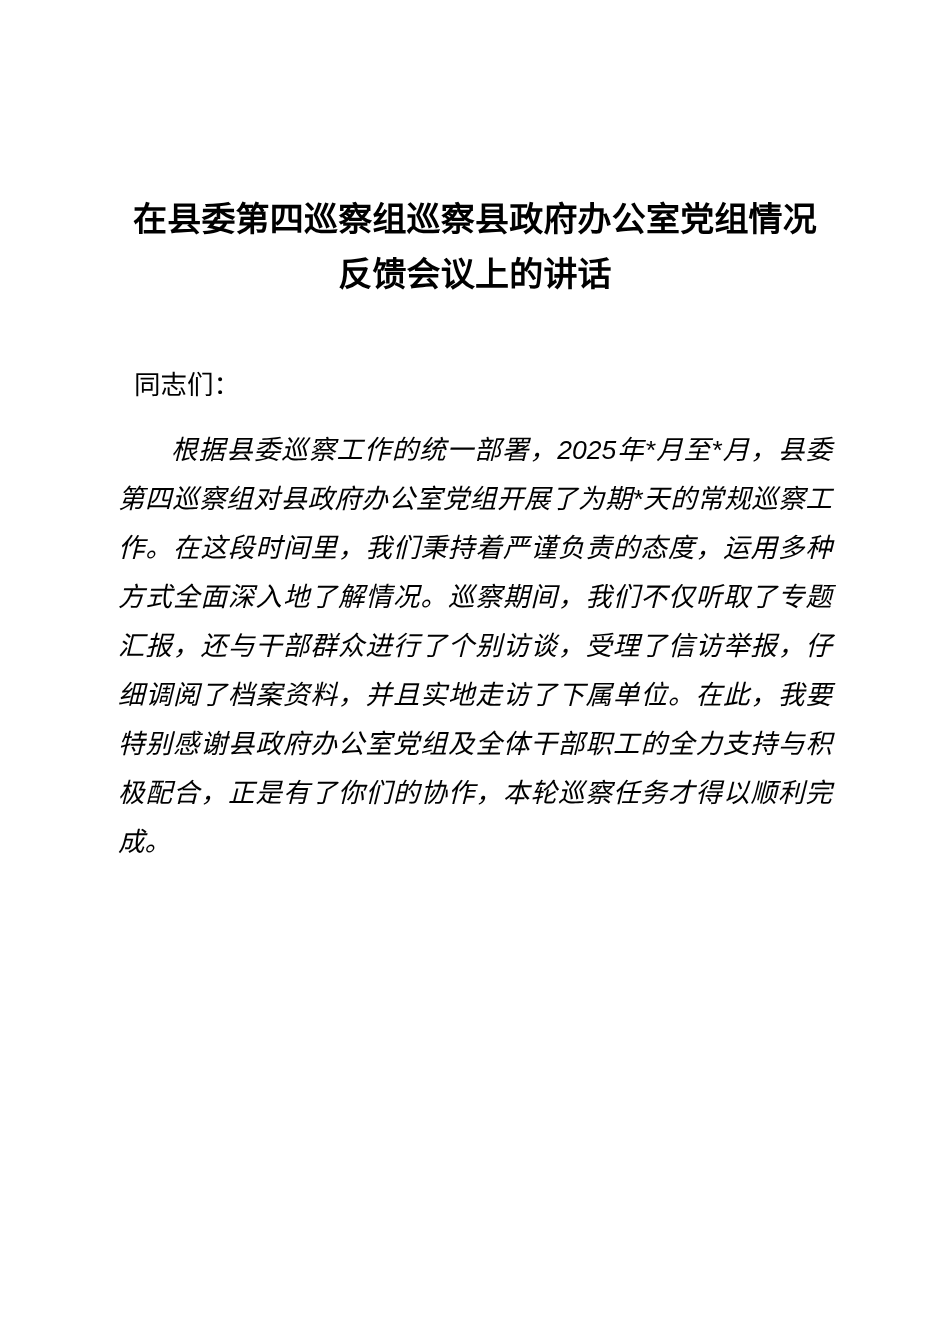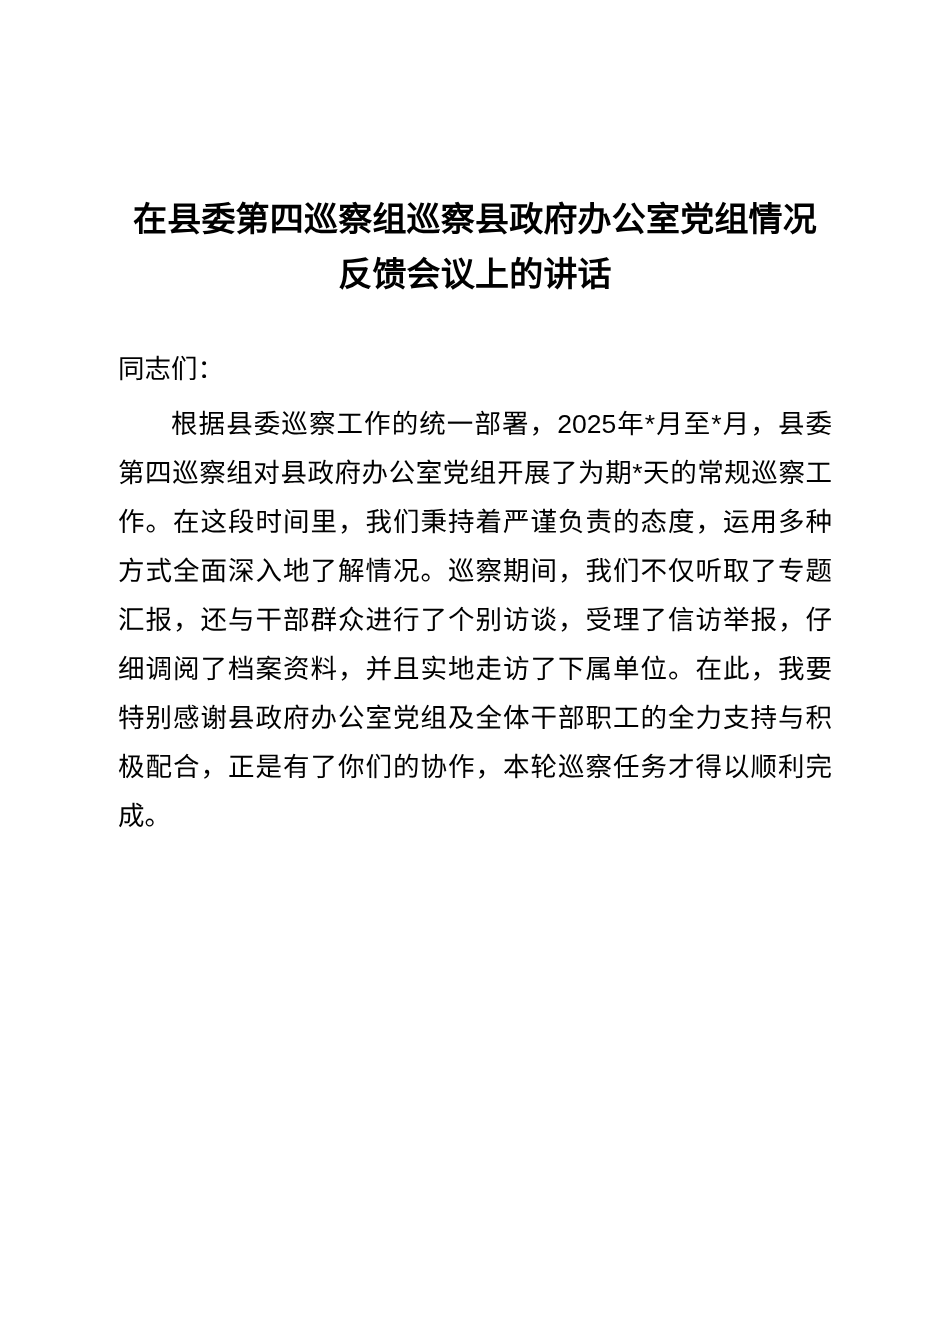--- a/index.html
+++ b/index.html
@@ -41,21 +41,21 @@
     font-size: 34px;
     line-height: 55px;
     text-align: center;
     letter-spacing: 0.2px;
     padding-top: 192px;
     white-space: normal;
     word-break: break-all;
   }
 
   .salutation {
-    margin: 0;
+    margin: 16px;
     padding: 0;
     font-size: 26.5px;
     line-height: 49px;
     text-align: left;
     padding-top: 43px;
   }
 
   .body-par {
     margin: 0;
     padding: 0;
@@ -63,20 +63,21 @@
     line-height: 49px;
     text-align: justify;
     text-justify: inter-ideograph;
     text-indent: 2em;
     word-break: break-all;
     hyphens: none;
   }
 
   .par-gap {
     margin-top: 6px;
+    font-style: italic;
   }
 </style>
 </head>
 <body>
 
 <div class="page">
   <div class="content">
 
     <h1 class="doc-title">在县委第四巡察组巡察县政府办公室党组情况反馈会议上的讲话</h1>
 

